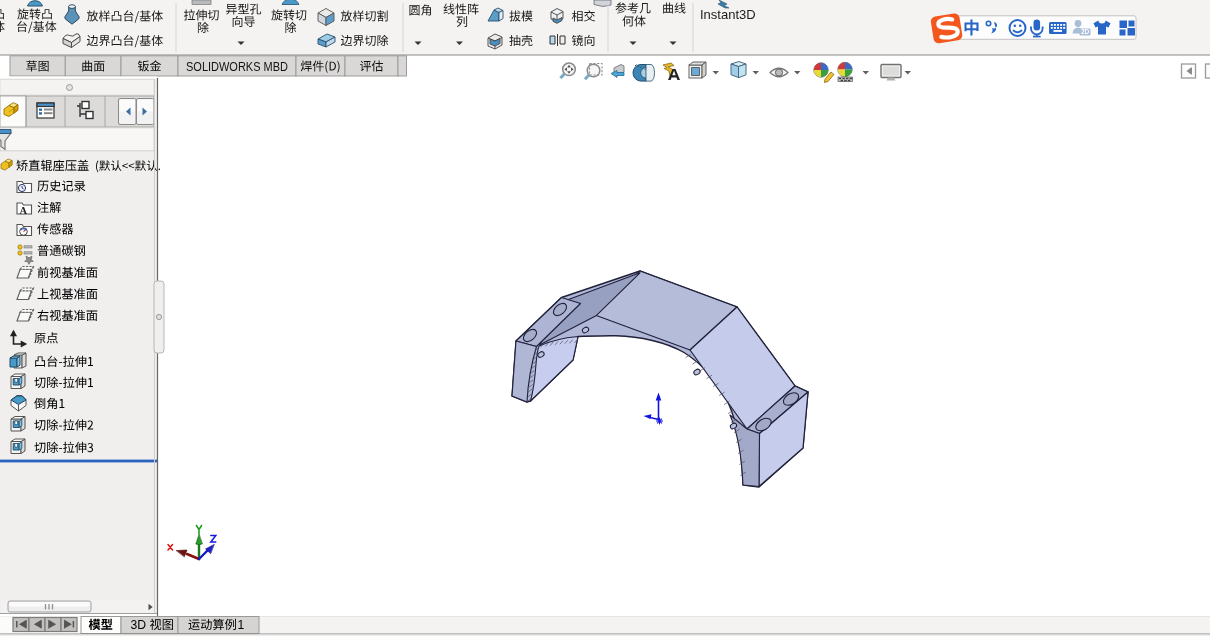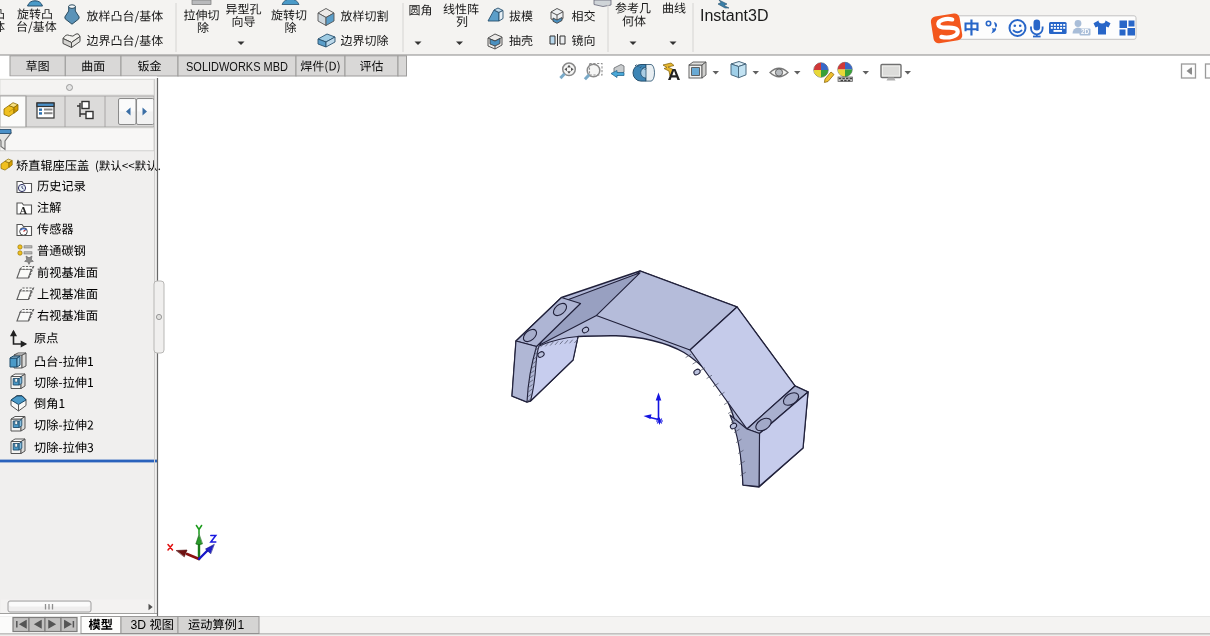--- a/index.html
+++ b/index.html
@@ -1,15 +1,15 @@
 <!DOCTYPE html>
 <html><head><meta charset="utf-8"><style>
 html,body{margin:0;padding:0;width:1210px;height:636px;overflow:hidden;background:#fff;font-family:"Liberation Sans",sans-serif;}
 #ribbon{position:absolute;left:0;top:0;width:1210px;height:55px;background:#f4f3f1;}
-#instant{position:absolute;left:700px;top:7px;font-size:16px;color:#1a1a1a;}
+#instant{position:absolute;left:700px;top:7px;font-size:13px;color:#1a1a1a;}
 #page{position:absolute;left:0;top:0;width:1210px;height:636px;}
 </style></head>
 <body>
 <div id="ribbon"></div>
 <svg id="page" width="1210" height="636" viewBox="0 0 1210 636">
 <defs>
       <path id="g0" d="M303 -398H374V-710H627V-398H829V-76H173V-398ZM100 -468V67H173V-6H829V60H904V-468H701V-781H303V-468Z"></path>
       <path id="g1" d="M251 -836C201 -685 119 -535 30 -437C45 -420 67 -380 74 -363C104 -397 133 -436 160 -479V78H232V-605C266 -673 296 -745 321 -816ZM416 -175V-106H581V74H654V-106H815V-175H654V-521C716 -347 812 -179 916 -84C930 -104 955 -130 973 -143C865 -230 761 -398 702 -566H954V-638H654V-837H581V-638H298V-566H536C474 -396 369 -226 259 -138C276 -125 301 -99 313 -81C419 -177 517 -342 581 -518V-175Z"></path>
       <path id="g2" d="M169 -813C196 -771 225 -715 240 -677H44V-606H152C149 -321 141 -101 27 29C45 41 70 63 82 80C177 -32 207 -196 217 -405H333C327 -127 319 -30 303 -7C296 4 288 6 273 6C259 6 224 6 186 2C196 21 203 50 204 71C245 73 283 73 306 70C332 67 349 60 364 37C390 3 396 -108 403 -441C403 -451 403 -475 403 -475H220L223 -606H444V-677H260L313 -696C298 -733 266 -791 237 -835ZM506 -372C500 -212 484 -56 400 28C417 38 439 62 448 77C494 31 523 -32 541 -104C600 30 690 60 813 60H946C950 41 959 8 969 -9C940 -8 836 -8 817 -8C786 -8 756 -10 729 -17V-226H920V-292H729V-468H860C846 -430 830 -393 816 -366L874 -344C899 -389 927 -459 952 -521L903 -537L892 -534H495C518 -566 539 -602 558 -642H958V-711H588C602 -748 615 -787 625 -826L552 -841C523 -727 473 -618 406 -547C424 -536 454 -512 467 -499L487 -524V-468H661V-47C618 -77 584 -129 561 -217C567 -266 570 -319 572 -372Z"></path>
       <path id="g3" d="M81 -332C89 -340 120 -346 154 -346H243V-201L40 -167L56 -94L243 -130V76H315V-144L450 -171L447 -236L315 -213V-346H418V-414H315V-567H243V-414H145C177 -484 208 -567 234 -653H417V-723H255C264 -757 272 -791 280 -825L206 -840C200 -801 192 -762 183 -723H46V-653H165C142 -571 118 -503 107 -478C89 -435 75 -402 58 -398C67 -380 77 -346 81 -332ZM426 -535V-464H573C552 -394 531 -329 513 -278H801C766 -228 723 -168 682 -115C647 -138 612 -160 579 -179L531 -131C633 -70 752 22 810 81L860 23C830 -6 787 -40 738 -76C802 -158 871 -253 921 -327L868 -353L856 -348H616L650 -464H959V-535H671L703 -653H923V-723H722L750 -830L675 -840L646 -723H465V-653H627L594 -535Z"></path>

